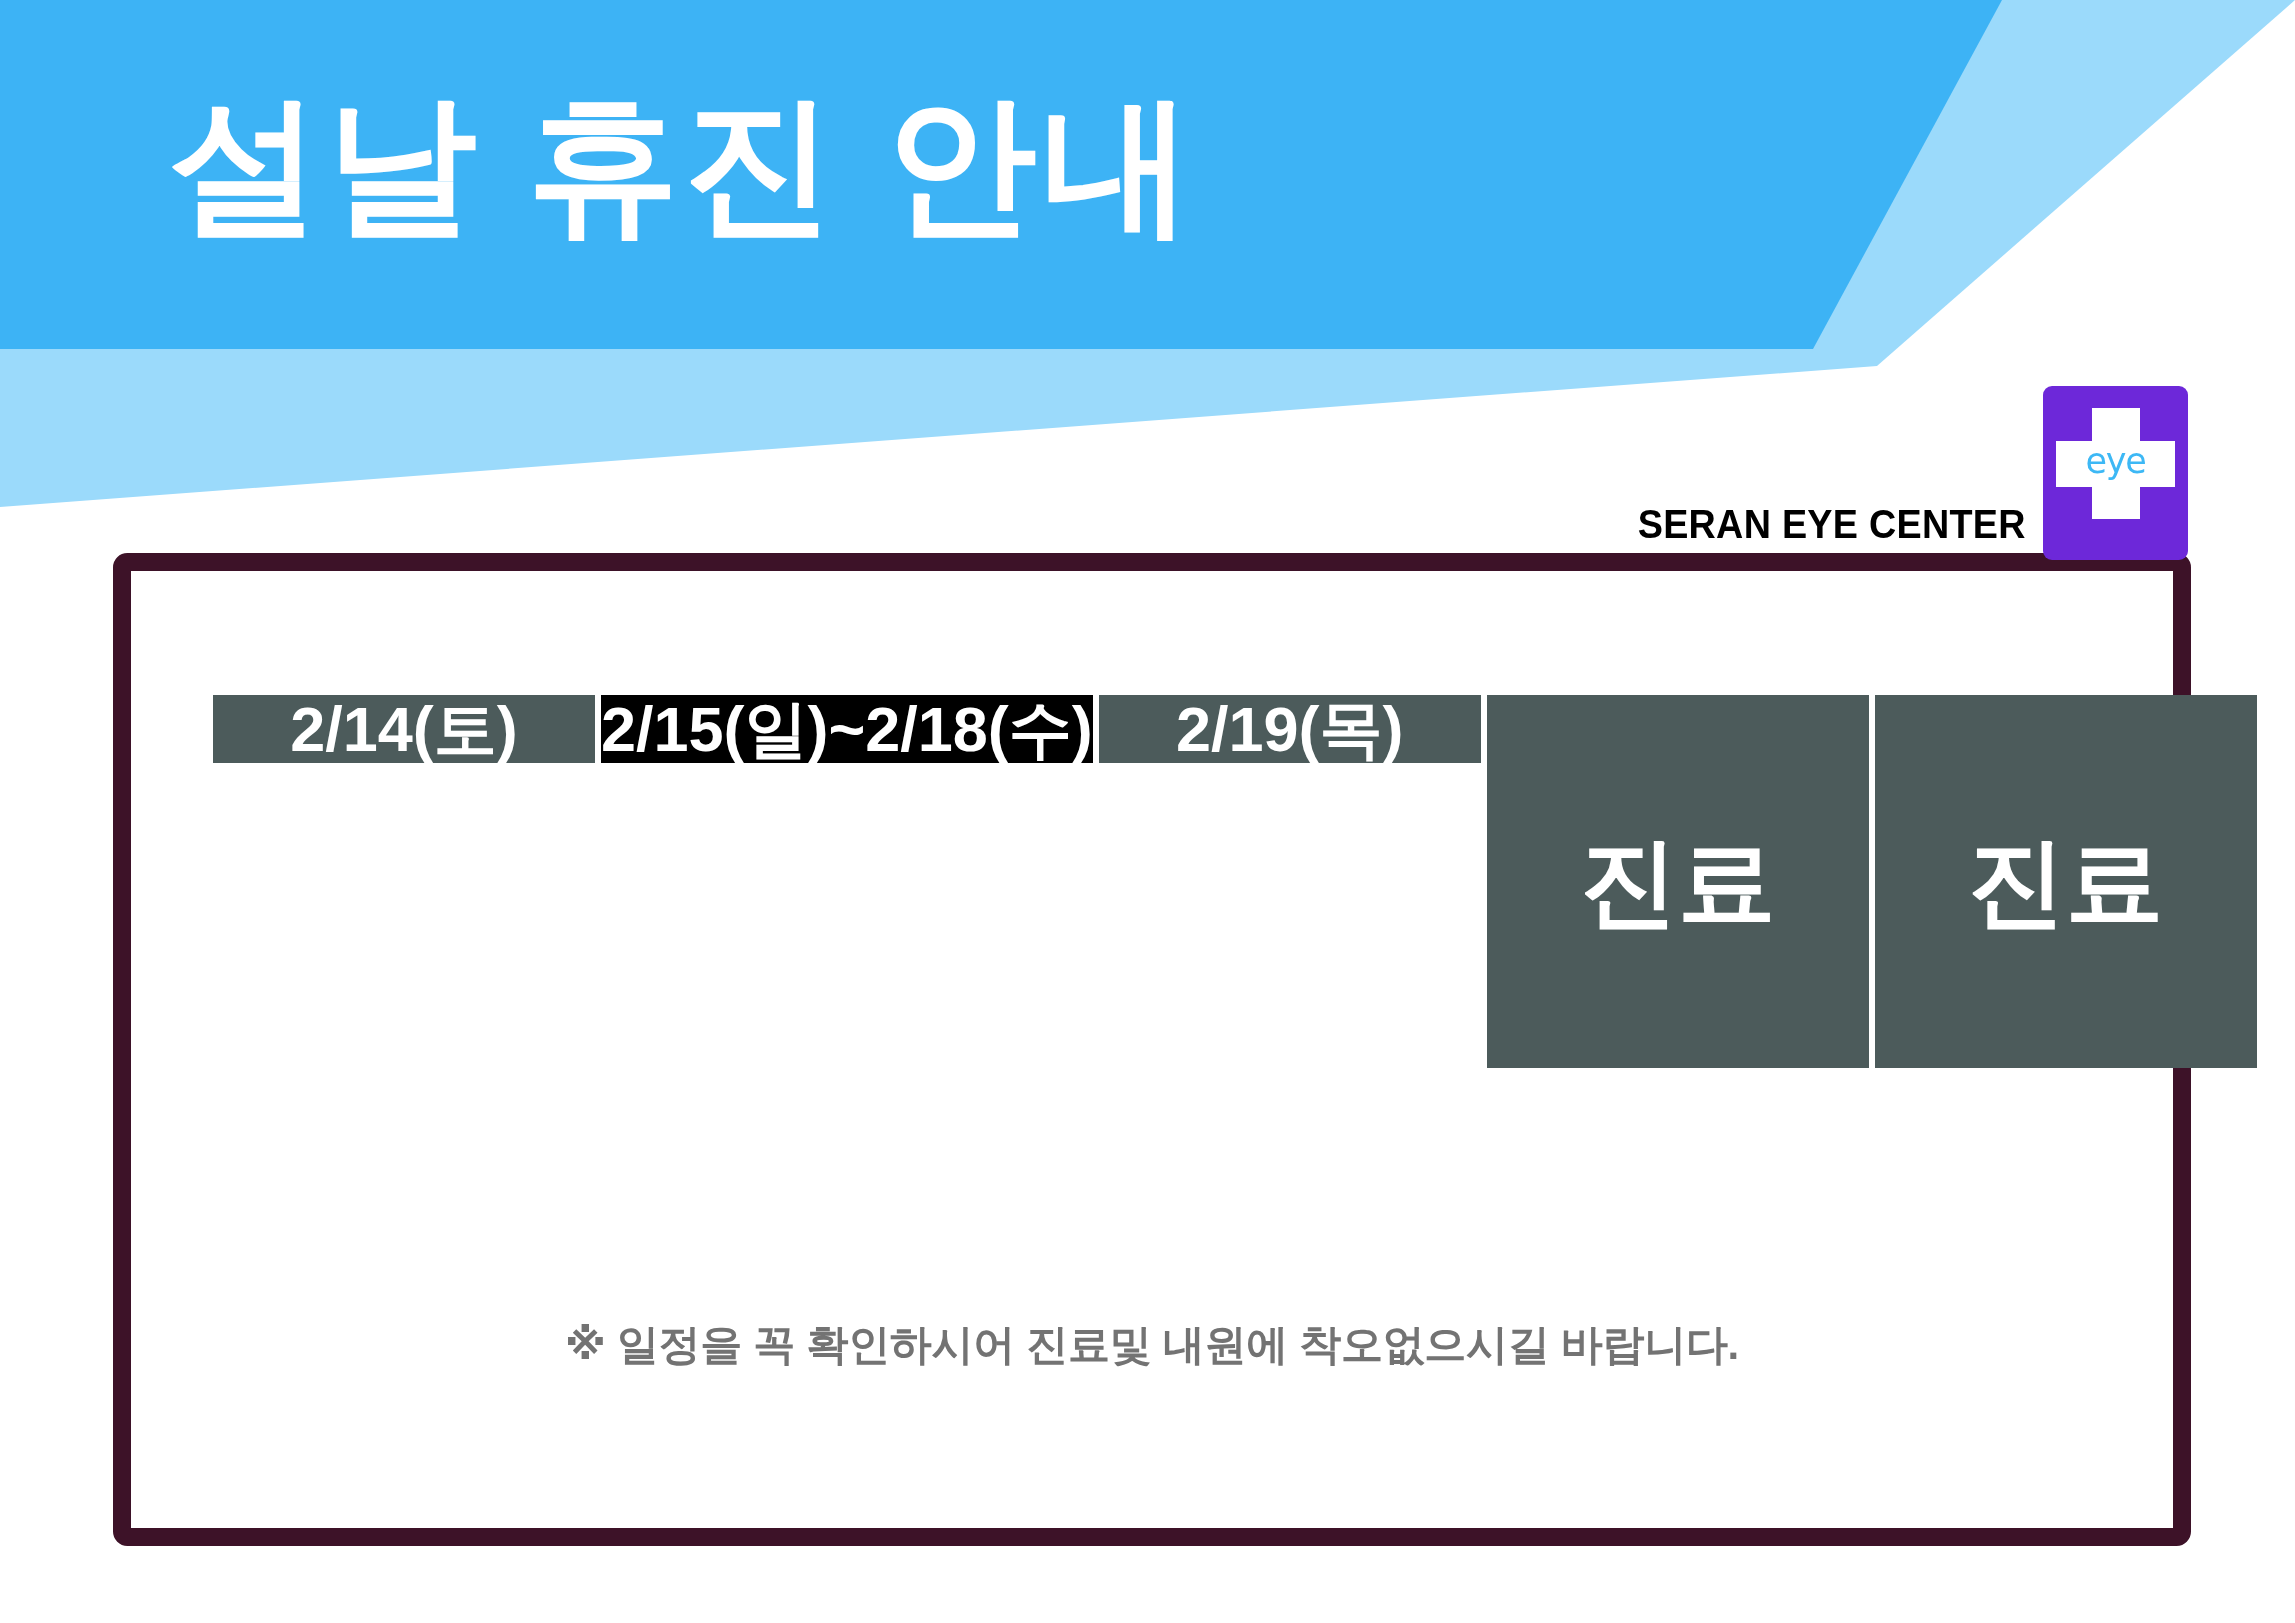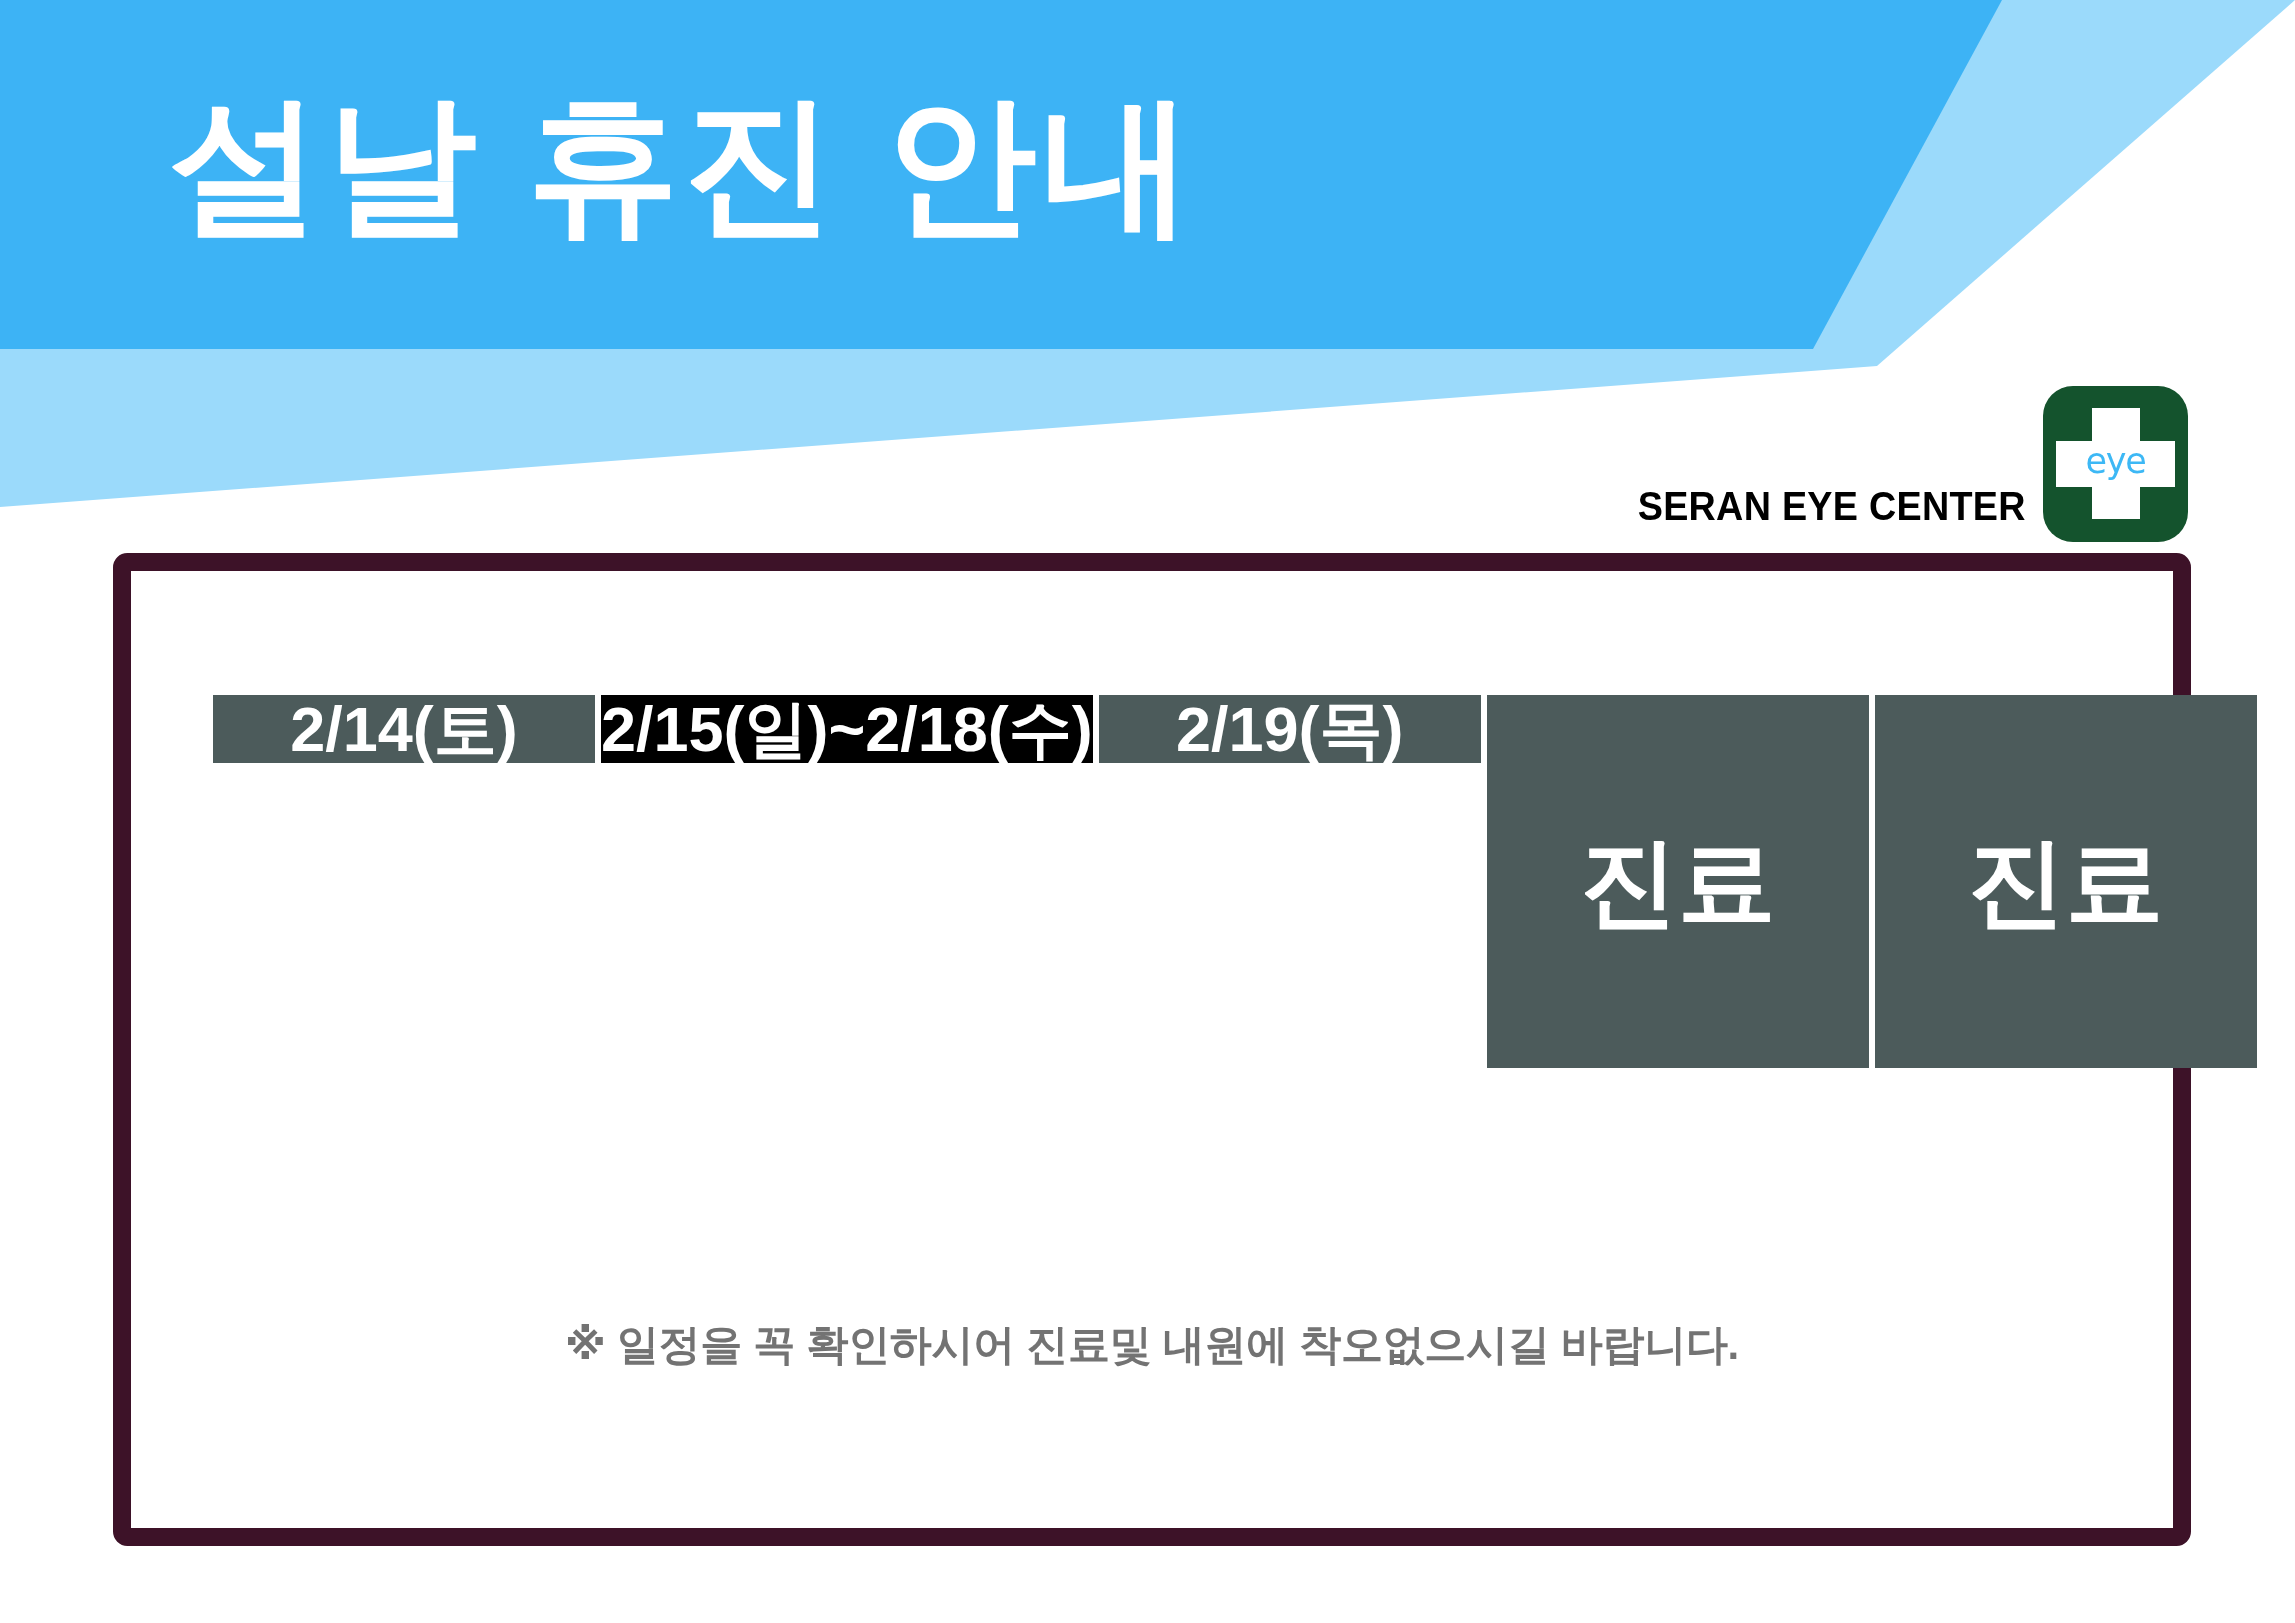--- a/index.html
+++ b/index.html
@@ -70,23 +70,23 @@
     font-weight: bold;
     letter-spacing: 0.3px;
     white-space: nowrap;
     padding-bottom: 11.8px;
     transform: scaleX(0.92);
     transform-origin: right bottom;
   }
   .brand-logo {
     position: relative;
     width: 145px;
-    height: 156px;
-    background: #14532d;
-    border-radius: 30px;
+    height: 174px;
+    background: #6d28d9;
+    border-radius: 9px;
     flex: none;
   }
   .logo-cross-v {
     position: absolute;
     left: 50%;
     top: 22px;
     transform: translateX(-50%);
     width: 48px;
     height: 111px;
     background: #ffffff;

